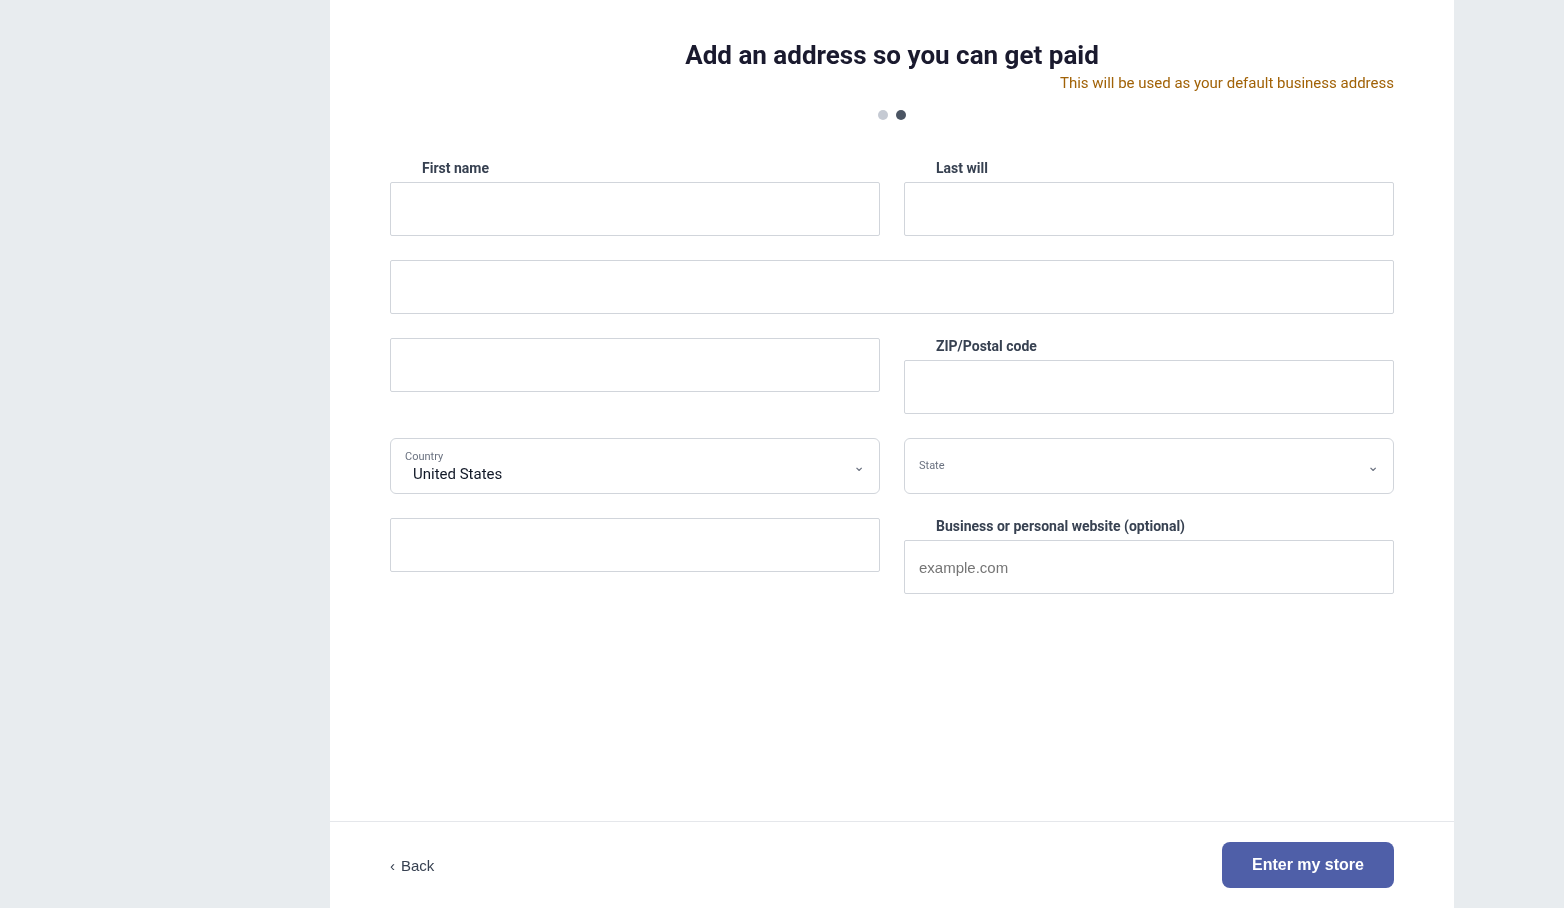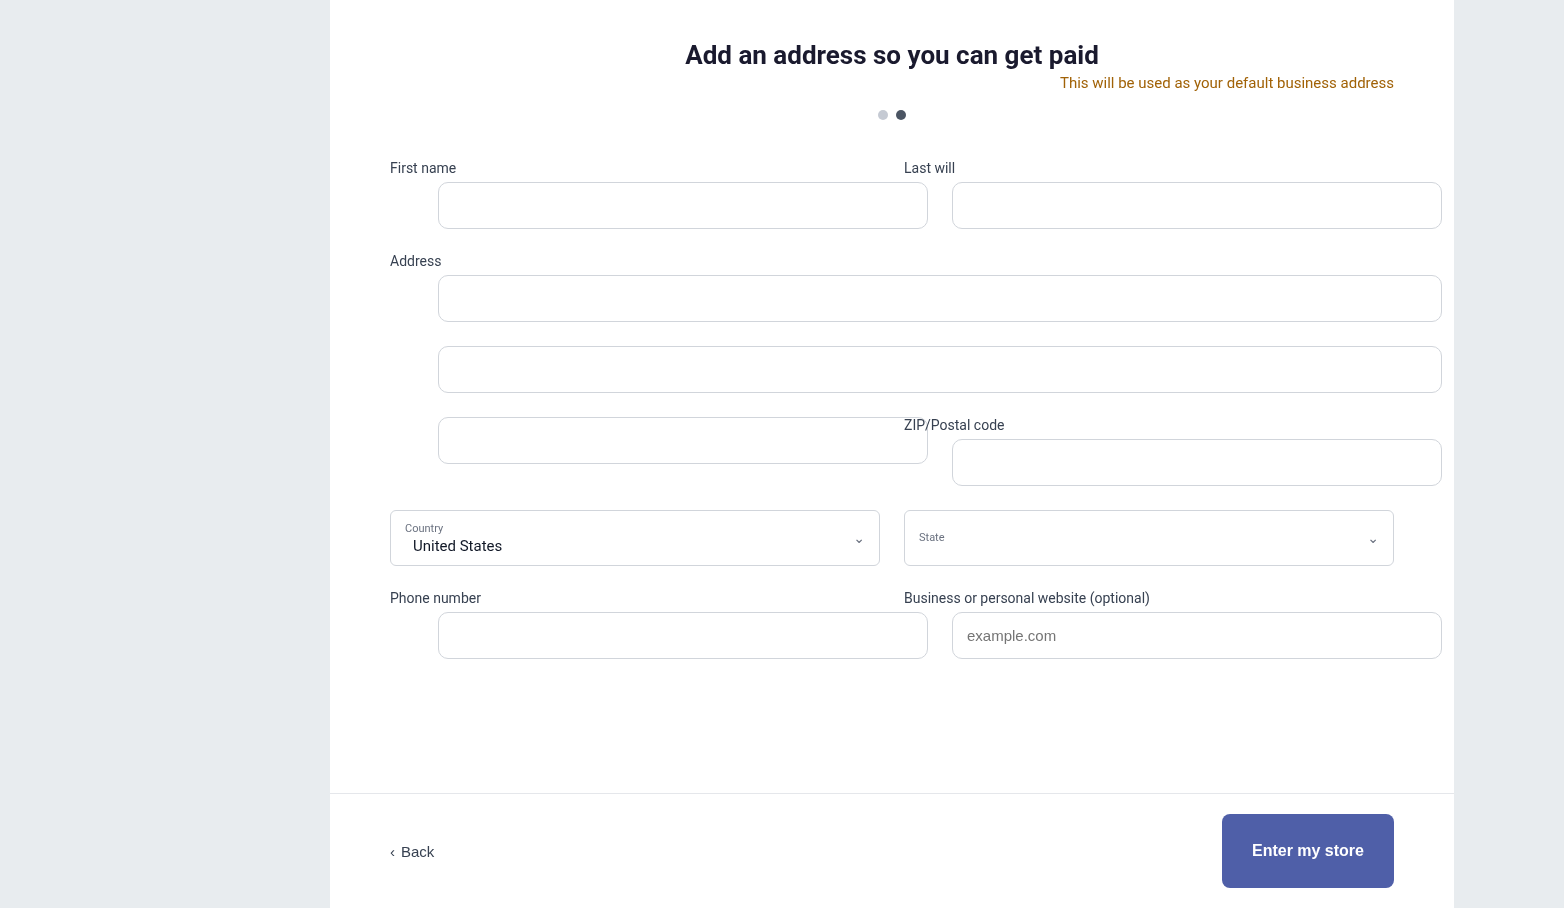--- a/index.html
+++ b/index.html
@@ -80,38 +80,38 @@
       flex-direction: column;
       flex: 1;
     }
 
     .form-group.full-width {
       flex: 1 1 100%;
     }
 
     label {
       font-size: 14px;
-      font-weight: 400;
+      font-weight: 700;
       color: #374151;
       margin-bottom: 6px;
+      margin-left: 32px;
     }
 
     input[type="text"],
     input[type="tel"],
     input[type="url"] {
       border: 1.5px solid #d1d5db;
-      border-radius: 10px;
+      border-radius: 2px;
       padding: 10px 14px;
       font-size: 15px;
       color: #111827;
       outline: none;
       background: #fff;
       width: 100%;
-      height: 47px;
-      margin-left: 48px;
+      height: 54px;
     }
 
     .select-wrapper {
       position: relative;
       border: 1.5px solid #d1d5db;
       border-radius: 6px;
       background: #fff;
       height: 56px;
       display: flex;
       flex-direction: column;
@@ -169,21 +169,21 @@
       align-items: center;
       gap: 6px;
       font-weight: 500;
     }
 
     .enter-btn {
       background-color: #4f5fa8;
       color: #fff;
       border: none;
       border-radius: 8px;
-      padding: 28px 30px;
+      padding: 14px 30px;
       font-size: 16px;
       font-weight: 600;
       cursor: pointer;
     }
 
     .right-panel {
       width: 110px;
       background-color: #e8ecef;
       flex-shrink: 0;
     }
@@ -210,26 +210,20 @@
         <div class="form-group">
           <label>First name</label>
           <input type="text" style="">
         </div>
         <div class="form-group">
           <label>Last will</label>
           <input type="text" style="">
         </div>
       </div>
 
-      <div class="form-row">
-        <div class="form-group full-width">
-          <label>Address</label>
-          <input type="text" style="">
-        </div>
-      </div>
 
       <div class="form-row">
         <div class="form-group full-width">
           <input type="text" style="">
         </div>
       </div>
 
       <div class="form-row">
         <div class="form-group">
           <input type="text" style="">
@@ -263,21 +257,20 @@
               <option value="ca">California</option>
               <option value="ny">New York</option>
               <option value="tx">Texas</option>
             </select>
           </div>
         </div>
       </div>
 
       <div class="form-row">
         <div class="form-group">
-          <label>Phone number</label>
           <input type="tel" style="">
         </div>
         <div class="form-group">
           <label>Business or personal website (optional)</label>
           <input type="text" placeholder="example.com" style="">
         </div>
       </div>
 
     </form>
   </div>

